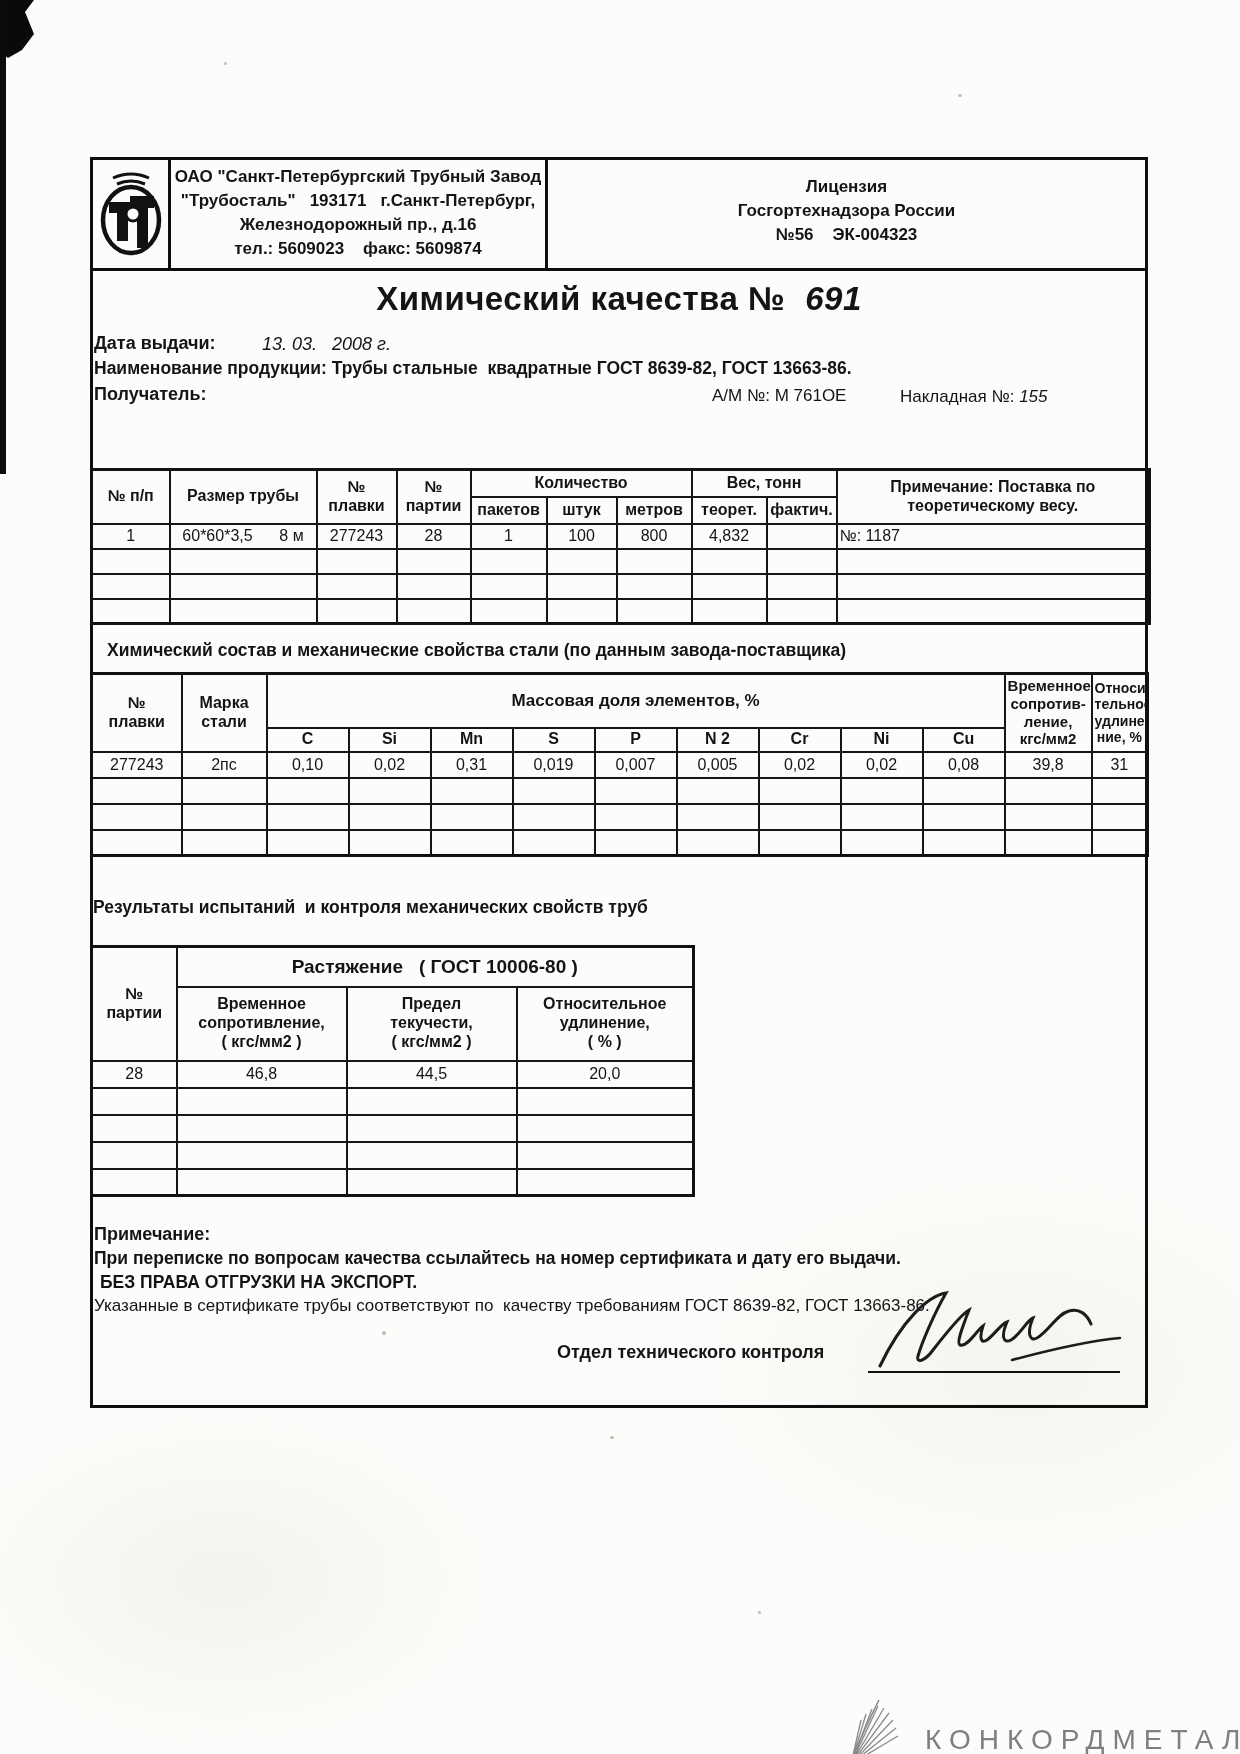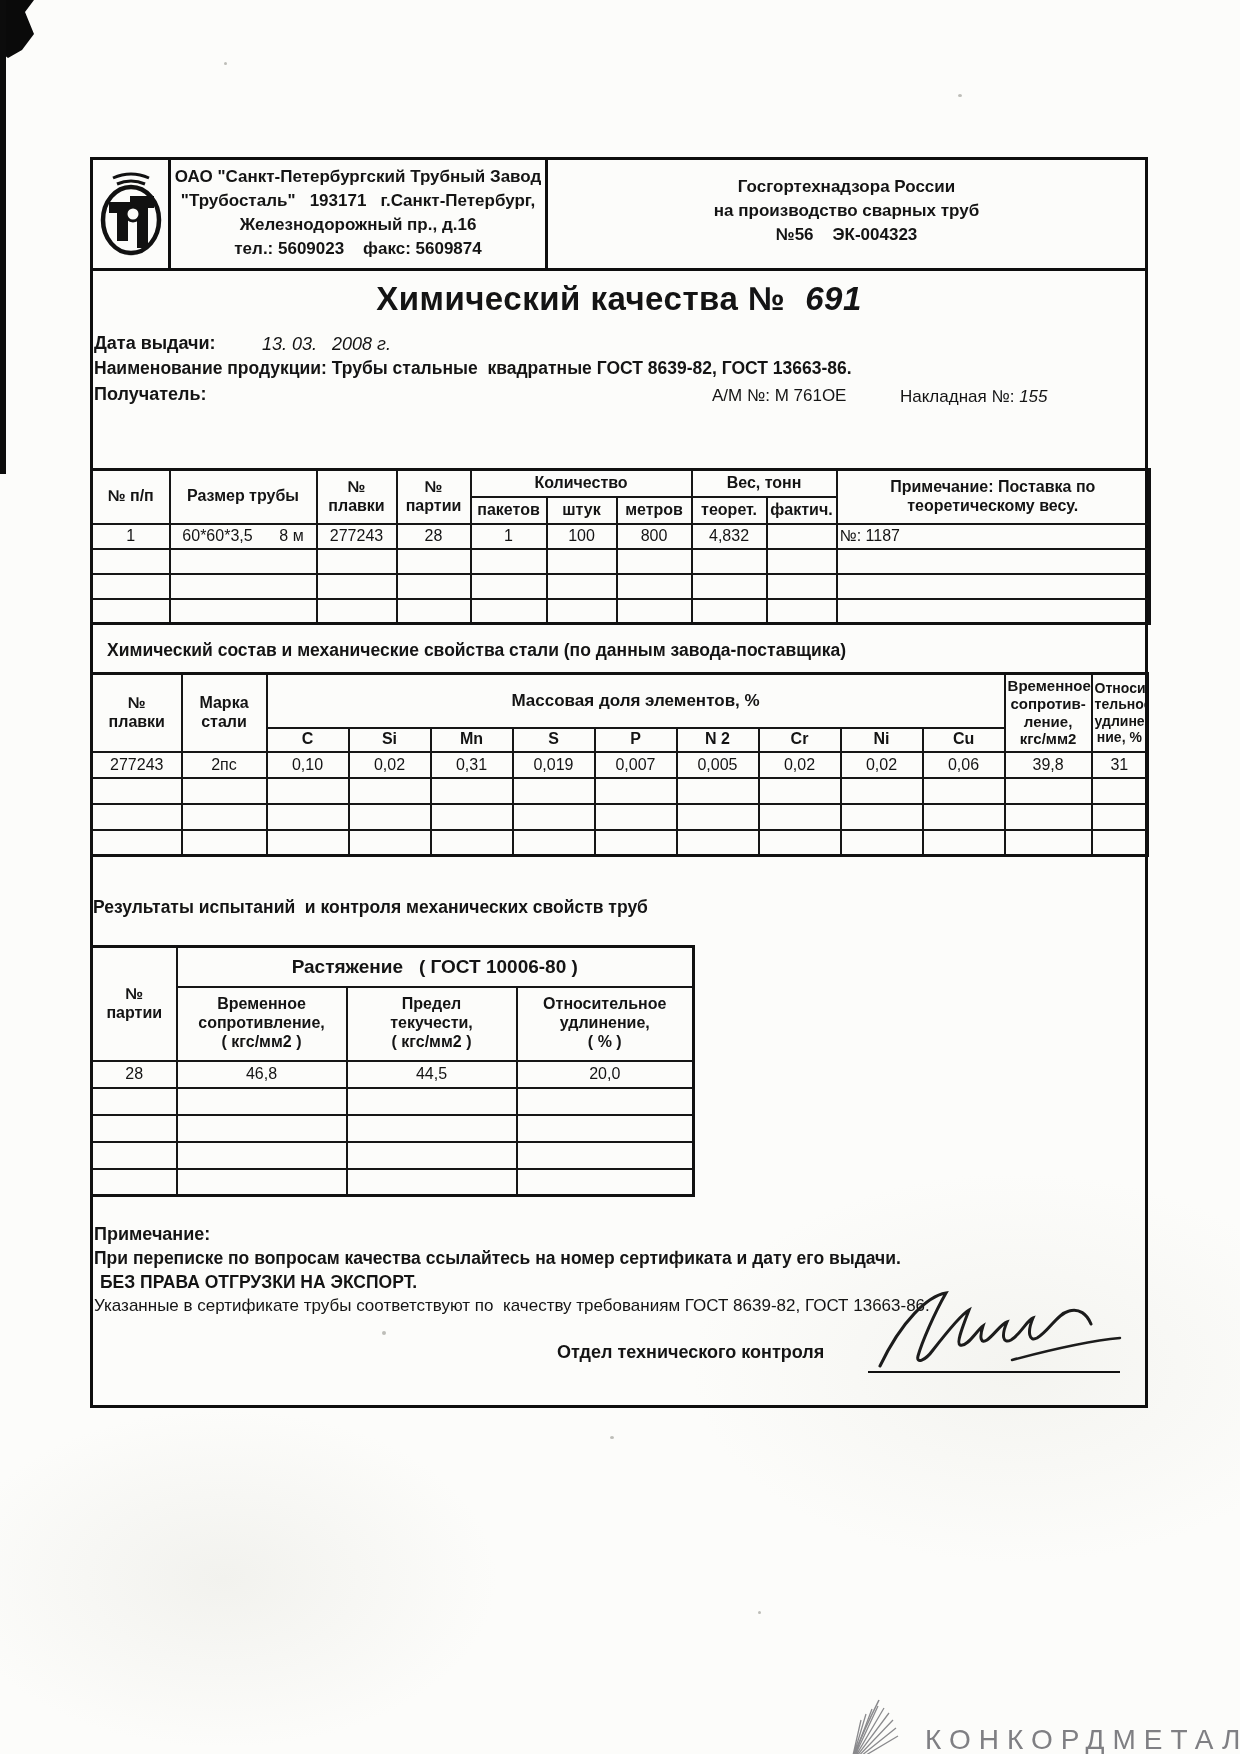--- a/index.html
+++ b/index.html
@@ -87,22 +87,22 @@
           <circle cx="34" cy="46" r="7" fill="#fcfcfa" stroke="#111" stroke-width="3"></circle>
         </svg>
       </div>
       <div class="company-cell">
         <div>ОАО "Санкт-Петербургский Трубный Завод</div>
         <div>"Трубосталь"&nbsp;&nbsp; 193171&nbsp;&nbsp; г.Санкт-Петербург,</div>
         <div>Железнодорожный пр., д.16</div>
         <div>тел.: 5609023&nbsp;&nbsp;&nbsp; факс: 5609874</div>
       </div>
       <div class="license-cell">
+        <div>Лицензия</div>
         <div>Госгортехнадзора России</div>
-        <div>на производство сварных труб</div>
         <div>№56&nbsp;&nbsp;&nbsp; ЭК-004323</div>
       </div>
     </div>
   </div>
 
   <div class="title">
     <span>Химический качества №</span><span class="num">691</span>
   </div>
 
   <div class="abs b18" style="left:94px;top:333px;">Дата выдачи:</div>
@@ -252,21 +252,21 @@
           <td>277243</td>
           <td>2пс</td>
           <td>0,10</td>
           <td>0,02</td>
           <td>0,31</td>
           <td>0,019</td>
           <td>0,007</td>
           <td>0,005</td>
           <td>0,02</td>
           <td>0,02</td>
-          <td>0,06</td>
+          <td>0,08</td>
           <td>39,8</td>
           <td>31</td>
         </tr>
         <tr>
           <td></td>
           <td></td>
           <td></td>
           <td></td>
           <td></td>
           <td></td>

